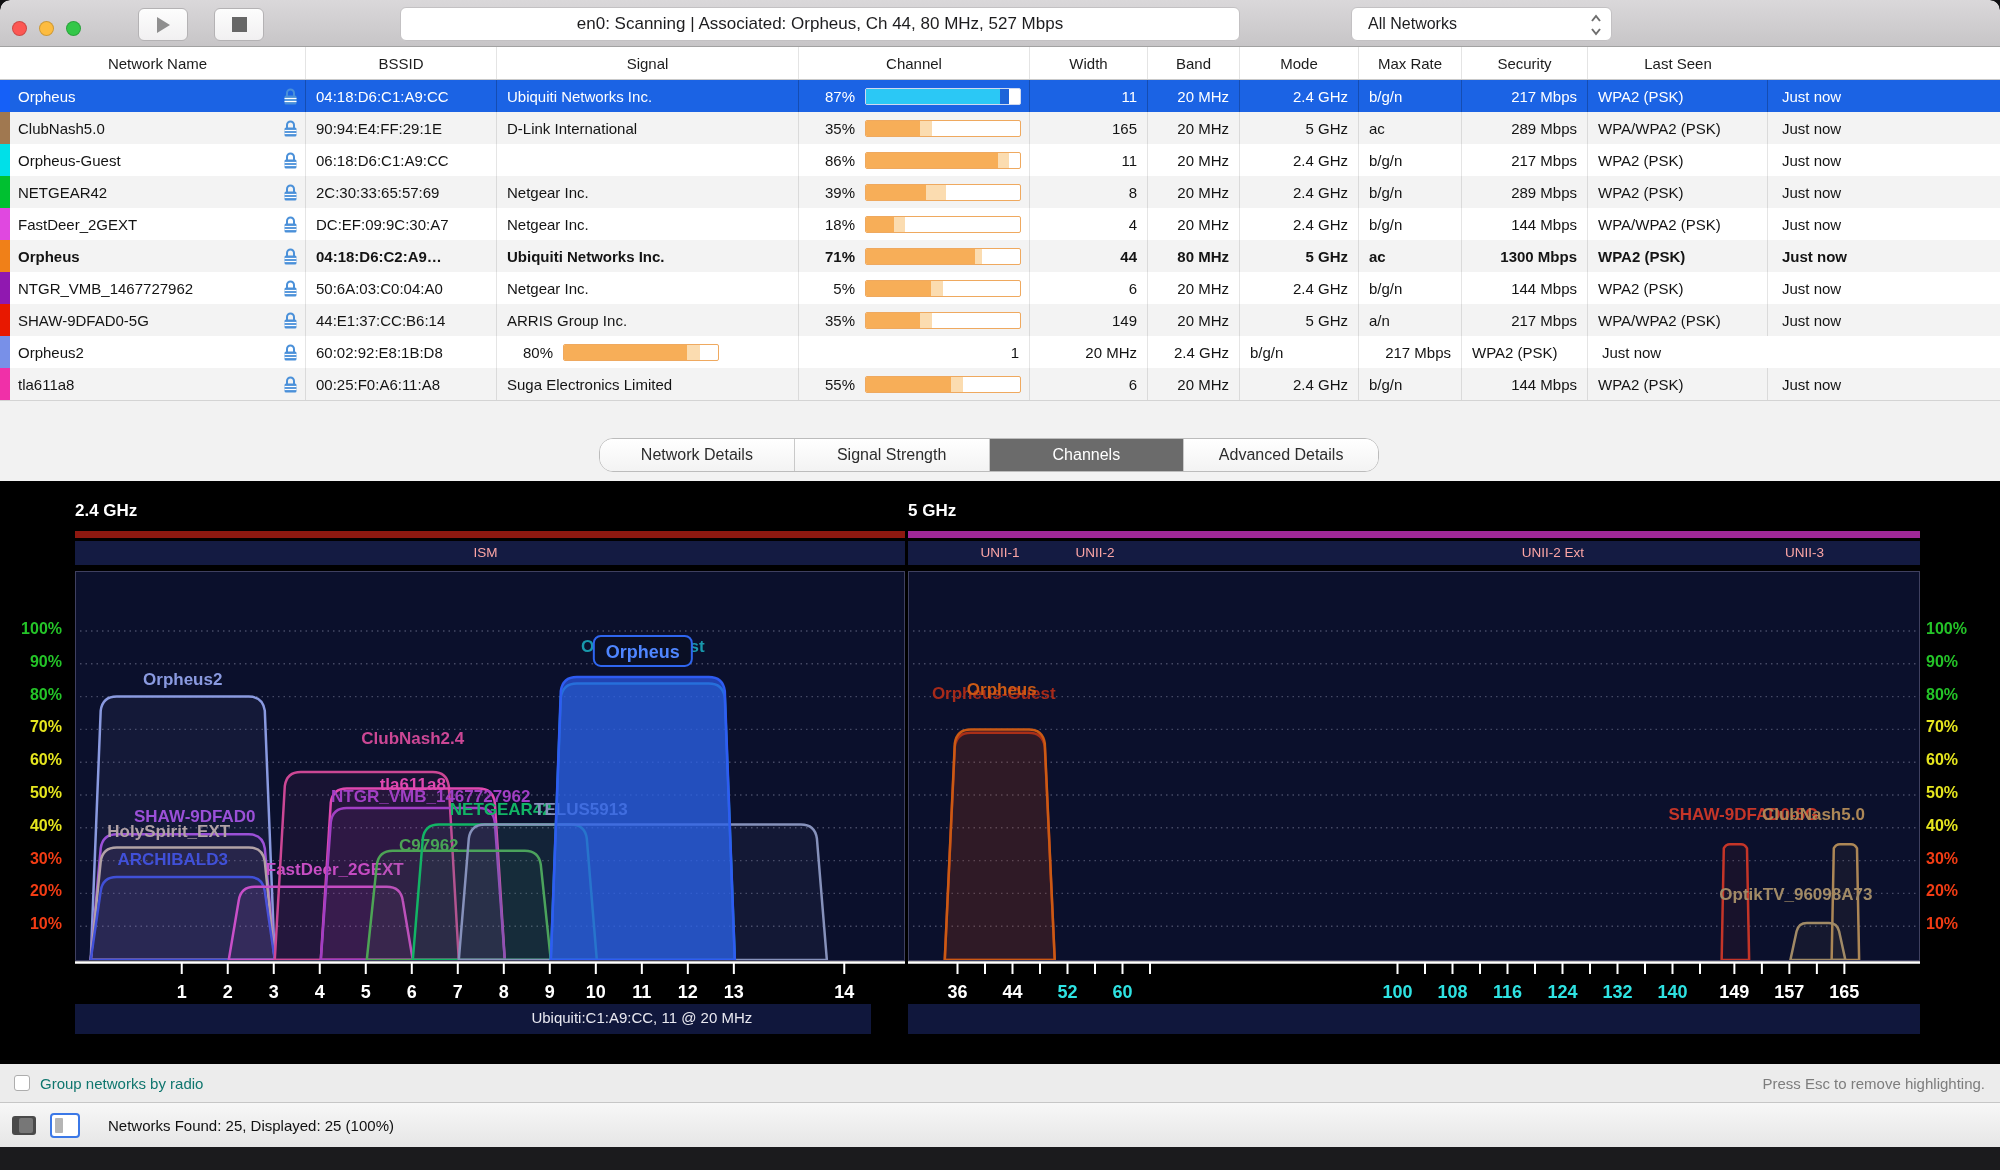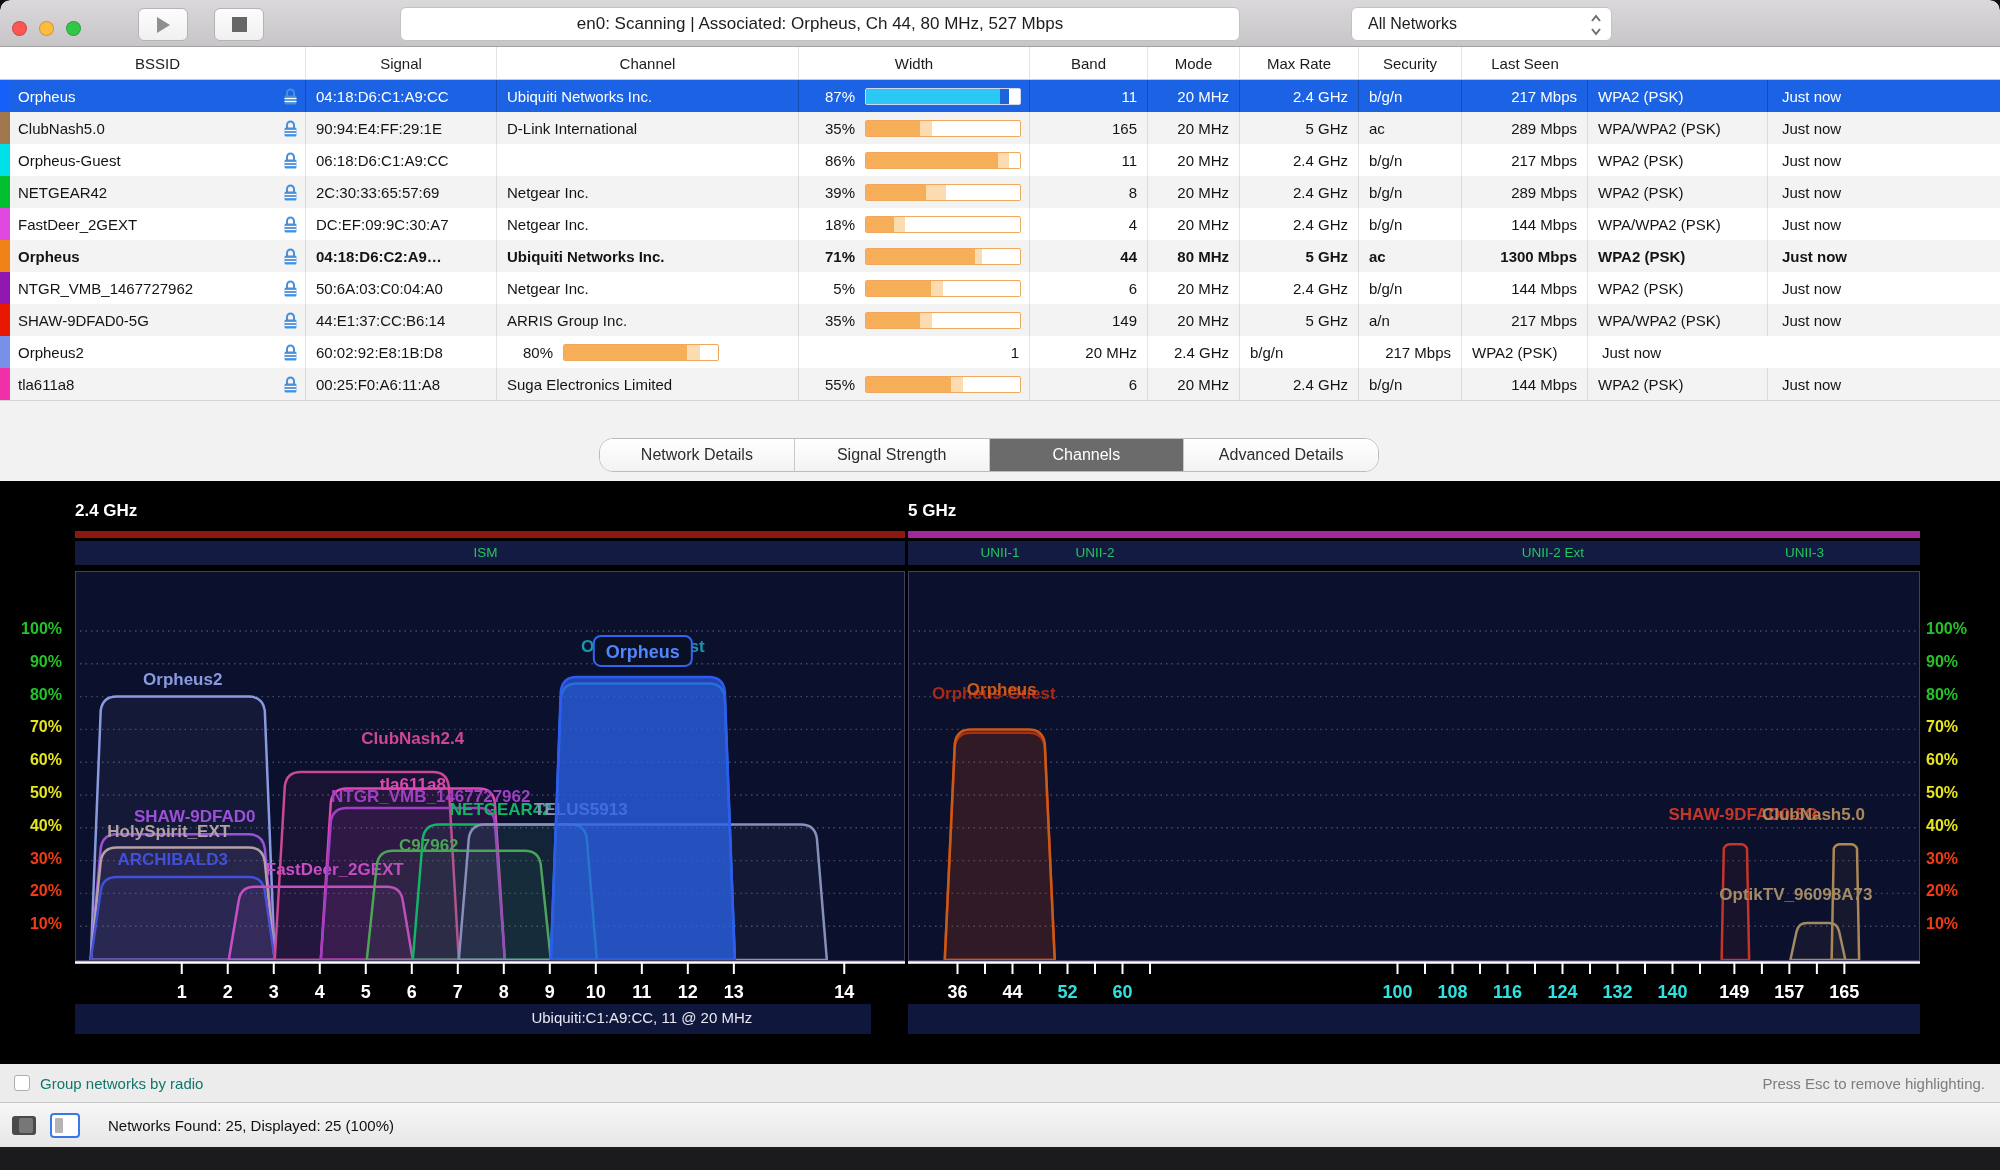--- a/index.html
+++ b/index.html
@@ -60,21 +60,21 @@
   .seg .tab{flex:1;display:flex;align-items:center;justify-content:center;font-size:16px;color:#2d2d2d;
     background:linear-gradient(#ffffff,#f3f3f3);border-right:1px solid #c9c9c9;cursor:default;}
   .seg .tab:last-child{border-right:none;}
   .seg .tab.active{background:#6b6b6b;color:#fff;}
 
   
   .charts{position:absolute;left:0;top:481px;width:2000px;height:583px;background:#000;}
   .chart{position:absolute;top:0;height:583px;}
   .chart-title{position:absolute;top:20px;left:0;color:#fff;font-size:17px;font-weight:bold;}
   .band-bar{position:absolute;top:50px;height:7px;width:100%;}
-  .band-head{position:absolute;top:60px;height:24px;width:100%;background:#141b42;color:#22c55e;font-size:13.5px;}
+  .band-head{position:absolute;top:60px;height:24px;width:100%;background:#141b42;color:#fca5a5;font-size:13.5px;}
   .band-head span{position:absolute;top:4px;transform:translateX(-50%);}
   .plot{position:absolute;top:90px;left:0;background:#0b102c;border:1px solid #3f4060;}
   .axis{position:absolute;top:480px;left:0;}
   .strip{position:absolute;top:523px;height:30px;background:#10173c;}
   .strip span{position:absolute;top:5px;transform:translateX(-50%);color:#e8e8f0;font-size:15px;white-space:nowrap;}
   .ylab{position:absolute;width:56px;font-size:16px;font-weight:bold;text-align:right;}
   .ylab.rgt{text-align:left;}
 
   
   .opts{position:absolute;left:0;top:1064px;width:2000px;height:38px;background:#ececec;display:flex;align-items:center;}
@@ -119,20 +119,21 @@
             <polyline points="3,8 7,3 11,8" fill="none" stroke="#6e6e6e" stroke-width="2"></polyline>
             <polyline points="3,16 7,21 11,16" fill="none" stroke="#6e6e6e" stroke-width="2"></polyline>
           </svg>
       </span>
     </div>
   </div>
 
   <div class="thead">
     <div class="tr" id="thead-row">
         <div class="cell stripe"></div>
+        <div class="cell" style="justify-content: center;">Network Name</div>
         <div class="cell">BSSID</div>
         <div class="cell">Signal</div>
         <div class="cell">Channel</div>
         <div class="cell">Width</div>
         <div class="cell">Band</div>
         <div class="cell">Mode</div>
         <div class="cell">Max Rate</div>
         <div class="cell">Security</div>
         <div class="cell">Last Seen</div>
       </div>

